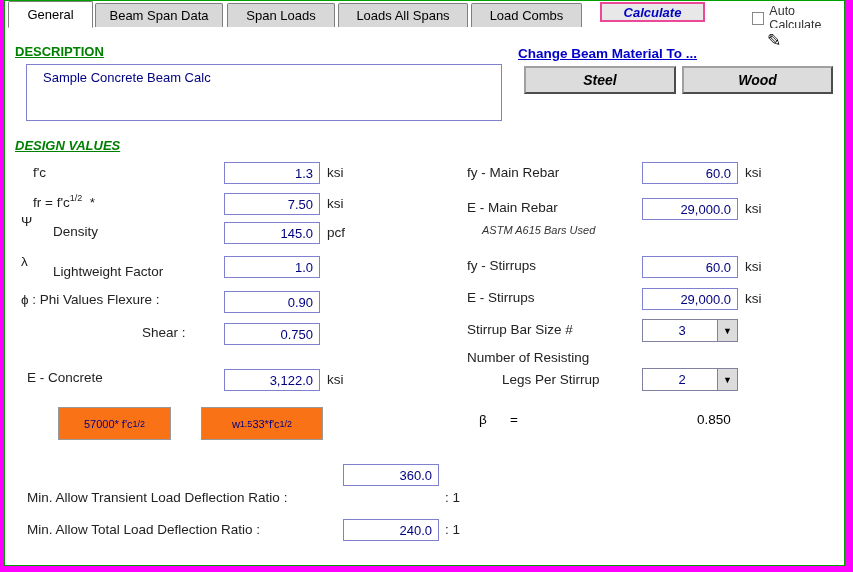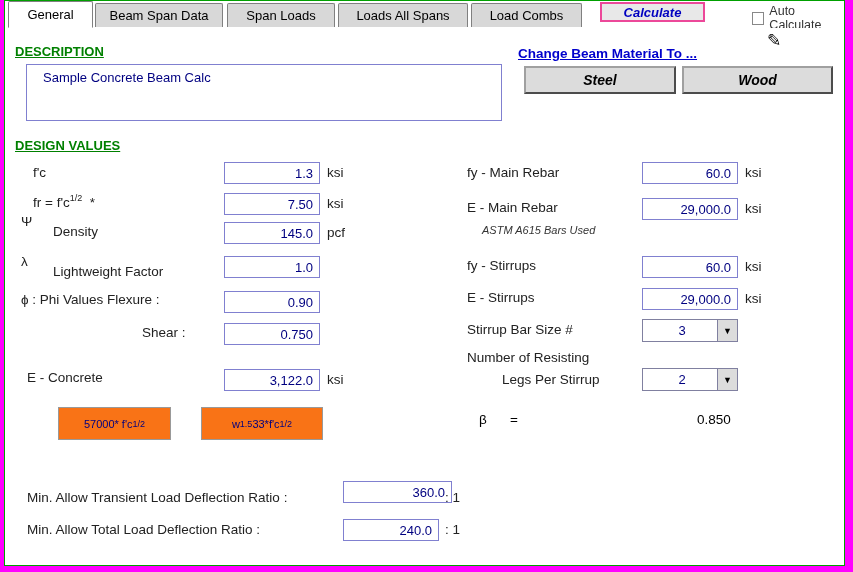--- a/index.html
+++ b/index.html
@@ -250,21 +250,21 @@
       <div class="desc-box">Sample Concrete Beam Calc</div>
 
       <div class="hdr-blue" style="left:513px; top:18px;">Change Beam Material To ...</div>
       <div class="gray-btn" style="left:519px; top:38px; width:152px; height:28px;">
         <span>Steel</span>
       </div>
       <div class="gray-btn" style="left:677px; top:38px; width:151px; height:28px;">
         <span>Wood</span>
       </div>
 
-      <div class="hdr-green" style="left:10px; top:110px;">DESIGN VALUES</div>
+      <div class="hdr-green" style="left:10px; top:110px;font-style:italic;">DESIGN VALUES</div>
 
       <div class="lbl" style="left:28px; top:137px;">f'c</div>
       <div class="num-field" style="left:219px; top:134px; width:96px;">1.3</div>
       <div class="lbl" style="left:322px; top:137px;">ksi</div>
 
       <div class="lbl" style="left:28px; top:165px;">
         <span>fr =   f'c</span><sup>1/2</sup>&nbsp;&nbsp;<span>*</span>
       </div>
       <div class="num-field" style="left:219px; top:165px; width:96px;">7.50</div>
       <div class="lbl" style="left:322px; top:168px;">ksi</div>
@@ -327,21 +327,21 @@
       <div class="combo" style="left:637px; top:340px; width:96px;">
         <span class="val">2</span>
         <span class="arrow">▼</span>
       </div>
 
       <div class="beta-val" style="left:474px; top:384px;">β</div>
       <div class="beta-val" style="left:505px; top:384px;">=</div>
       <div class="beta-val" style="left:692px; top:384px;">0.850</div>
 
       <div class="lbl" style="left:22px; top:462px;">Min. Allow Transient Load Deflection Ratio :</div>
-      <div class="num-field" style="left:338px; top:453px; width:109px;">360.0</div>
+      <div class="num-field" style="left:338px; top:436px; width:96px;">360.0</div>
       <div class="lbl" style="left:440px; top:462px;">: 1</div>
 
       <div class="lbl" style="left:22px; top:494px;">Min. Allow Total Load Deflection Ratio :</div>
       <div class="num-field" style="left:338px; top:491px; width:96px;">240.0</div>
       <div class="lbl" style="left:440px; top:494px;">: 1</div>
 
     </div>
   </div>
 </div>
 

